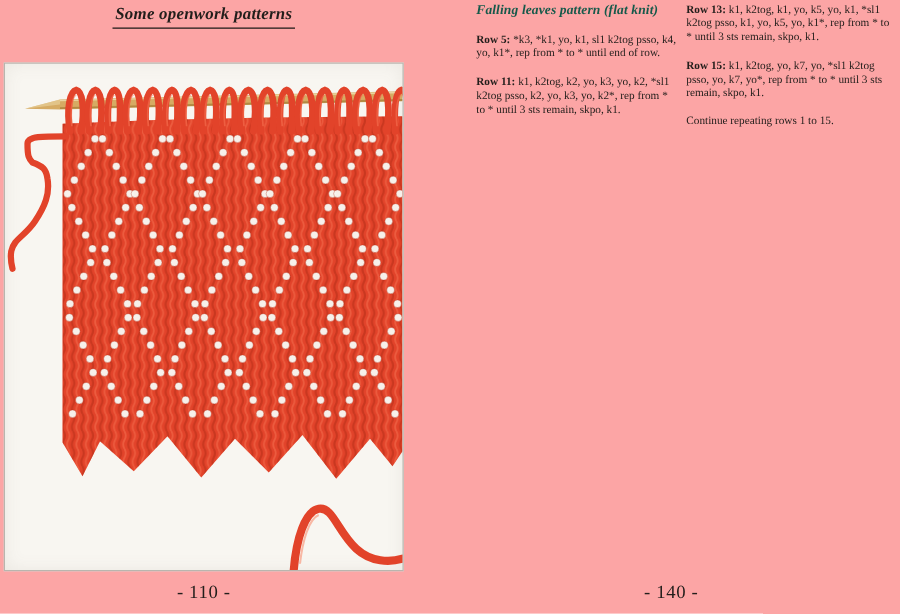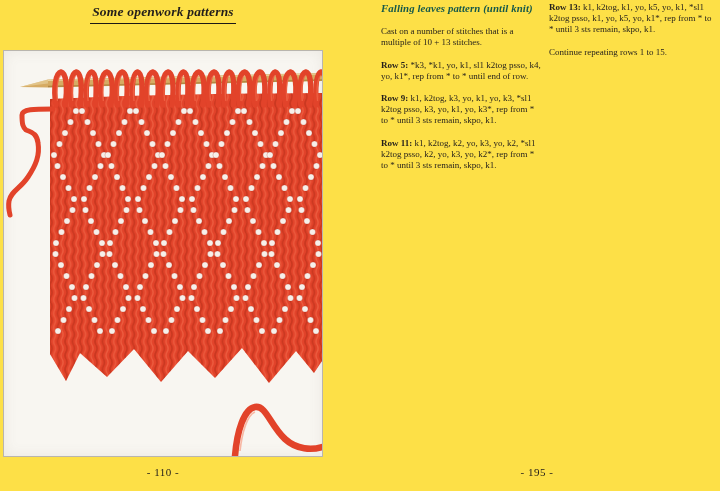--- a/index.html
+++ b/index.html
@@ -1,33 +1,33 @@
 <!DOCTYPE html>
 <html><head>
 <meta charset="utf-8">
 <style>
   html,body{margin:0;padding:0;background:#ffffff;}
   .spread{
-    position:relative;width:720px;height:491px;background:#fde047;overflow:hidden;
+    position:relative;width:720px;height:491px;background:#fca5a5;overflow:hidden;
     font-family:"Liberation Serif", serif;color:#221e1b;
   }
   
   .lp-title-wrap{position:absolute;left:3px;top:2px;width:320px;text-align:center;}
   .lp-title{
     display:inline-block;margin:0;font-size:13.5px;font-weight:bold;font-style:italic;
     letter-spacing:.2px;border-bottom:1.6px solid #1c1916;padding:0 2px 3px 2px;
   }
   .photo{
     position:absolute;left:3px;top:50px;width:318px;height:405px;margin:0;
     border:1px solid #b9b5ae;background:#f8f6f1;
     box-shadow:inset 0 0 14px rgba(120,110,95,.10);
   }
   .photo svg{display:block;width:100%;height:100%;}
   .page-num{
-    position:absolute;top:466px;font-size:11px;letter-spacing:.5px;text-align:center;
+    position:absolute;top:466px;font-size:15px;letter-spacing:.5px;text-align:center;
   }
   .pn-left{left:3px;width:320px;}
   .pn-right{left:378px;width:318px;}
   
   .col{position:absolute;top:2px;font-size:9px;line-height:11px;}
   .col-a{left:381px;width:161px;}
   .col-b{left:549px;width:168px;}
   .pattern-title{
     margin:0 0 12px 0;font-size:10.8px;line-height:12px;font-weight:bold;font-style:italic;
     color:#16594a;letter-spacing:.1px;
@@ -314,32 +314,31 @@
           <path d="M231,405 C233,380 240,358 251,356 C262,354 266,374 281,388 C293,399 308,399 318,396" stroke="#e2432a" stroke-width="6.5" fill="none" stroke-linecap="round"></path>
           <path d="M236,400 C238,382 243,364 251,361" stroke="#f97a58" stroke-width="1.6" fill="none" opacity=".5"></path>
         </svg>
     </figure>
 
     <div class="page-num pn-left">- 110 -</div>
   </div>
 
   <div>
     <div class="col col-a">
-      <h2 class="pattern-title">Falling leaves pattern (until knit)</h2>
-      <p>Cast on a number of stitches that is a multiple of 10 + 13 stitches.</p>
+      <h2 class="pattern-title">Falling leaves pattern (flat knit)</h2>
       <div id="col-a-rows">
           <p><b>Row 5: </b>*k3, *k1, yo, k1, sl1 k2tog psso, k4, yo, k1*, rep from * to * until end of row.</p>
-          <p><b>Row 9: </b>k1, k2tog, k3, yo, k1, yo, k3, *sl1 k2tog psso, k3, yo, k1, yo, k3*, rep from * to * until 3 sts remain, skpo, k1.</p>
           <p><b>Row 11: </b>k1, k2tog, k2, yo, k3, yo, k2, *sl1 k2tog psso, k2, yo, k3, yo, k2*, rep from * to * until 3 sts remain, skpo, k1.</p>
         </div>
     </div>
 
     <div class="col col-b">
       <div id="col-b-rows">
           <p><b>Row 13: </b>k1, k2tog, k1, yo, k5, yo, k1, *sl1 k2tog psso, k1, yo, k5, yo, k1*, rep from * to * until 3 sts remain, skpo, k1.</p>
+          <p><b>Row 15: </b>k1, k2tog, yo, k7, yo, *sl1 k2tog psso, yo, k7, yo*, rep from * to * until 3 sts remain, skpo, k1.</p>
         </div>
       <p>Continue repeating rows 1 to 15.</p>
     </div>
 
-    <div class="page-num pn-right">- 195 -</div>
+    <div class="page-num pn-right">- 140 -</div>
   </div>
 
 </div>
 
 </body></html>

